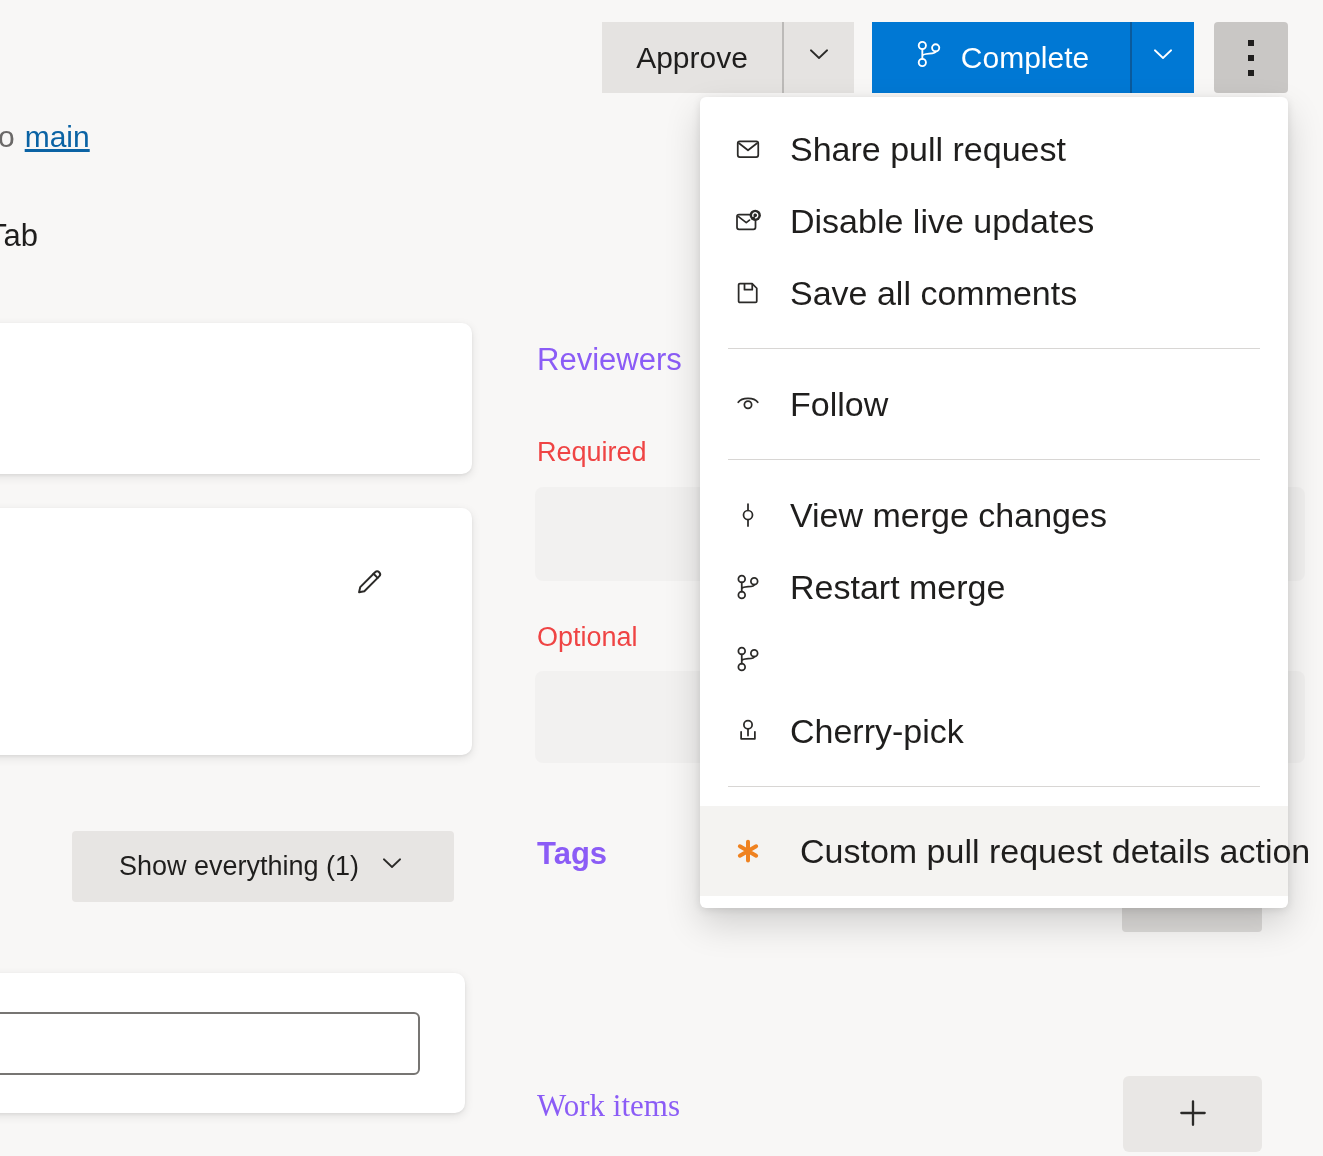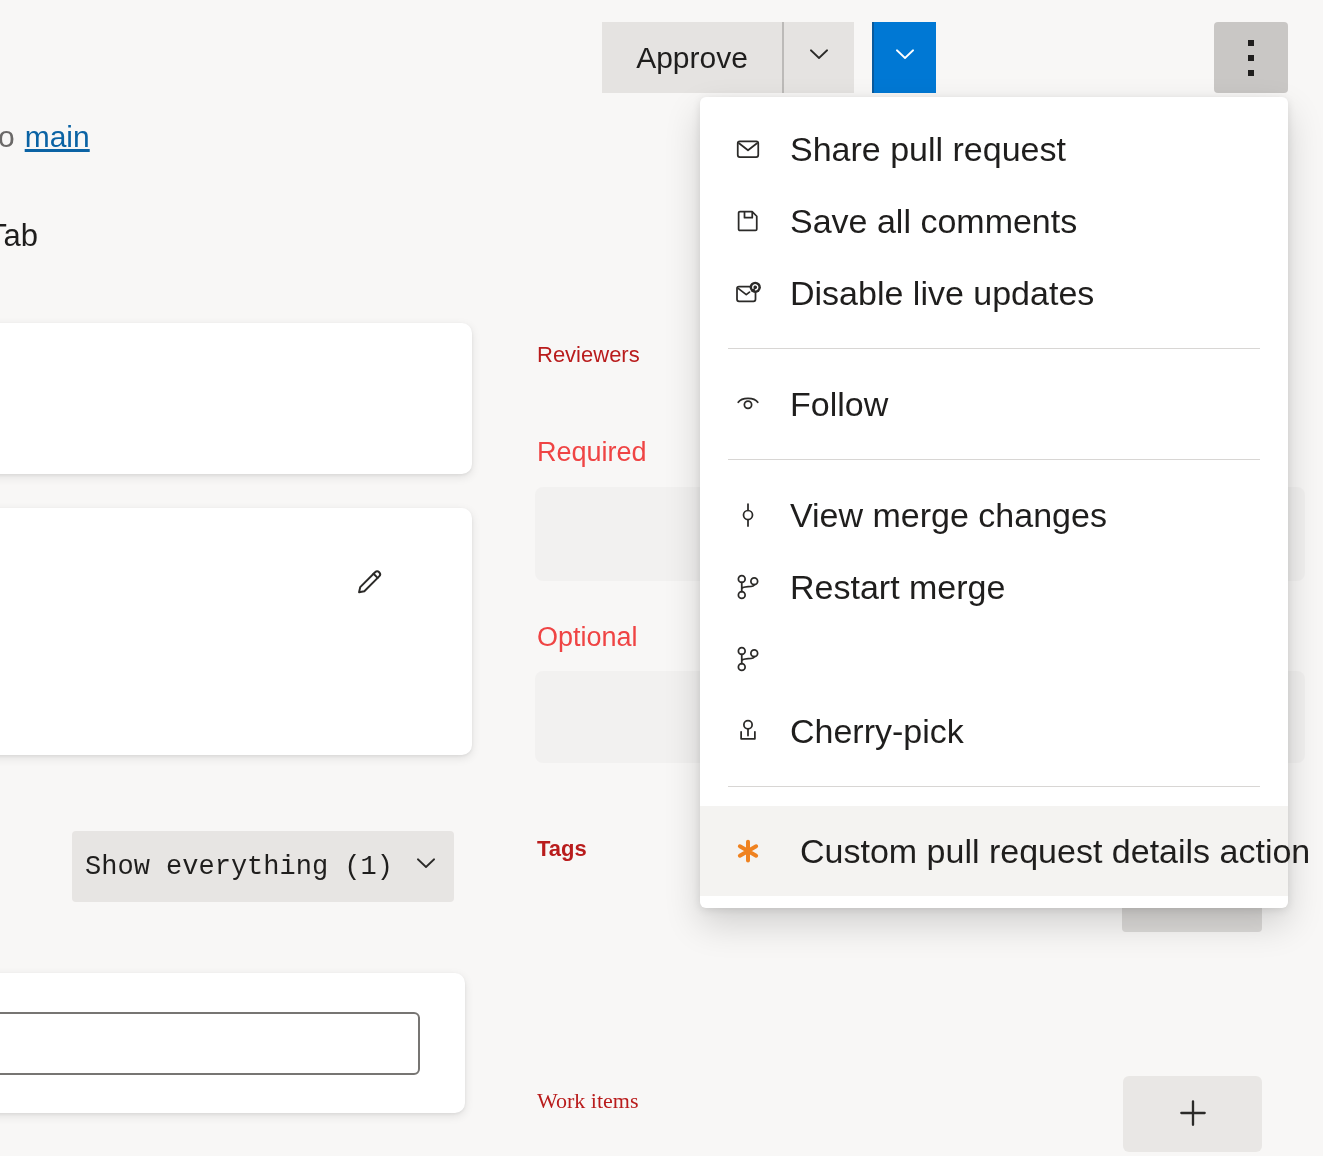--- a/index.html
+++ b/index.html
@@ -52,25 +52,25 @@
     font-family: "Liberation Sans", "DejaVu Sans", sans-serif;
   }
 
   
   .show-everything {
     position: absolute; left: 72px; top: 831px;
     width: 382px; height: 71px;
     background: #e7e5e3; border: none; border-radius: 4px;
     display: flex; align-items: center; justify-content: center; gap: 18px;
     font-size: 27px; color: #1f1e1d; cursor: pointer;
-    font-family: Liberation Mono, monospace;
-  }
-
-  
-  .section-title { position: absolute; font-size: 22px; color: #b91c1c; white-space: nowrap; }
+    font-family: Liberation Sans, sans-serif;
+  }
+
+  
+  .section-title { position: absolute; font-size: 31px; color: #8b5cf6; white-space: nowrap; }
   .reviewers-title { left: 537px; top: 342px; }
   .tags-title { left: 537px; top: 836px; font-weight: bold; }
   .work-items-title { left: 537px; top: 1088px; font-family: Liberation Serif, serif; }
 
   .field-label { position: absolute; font-size: 27px; color: #ef4444; }
   .required-label { left: 537px; top: 437px; }
   .optional-label { left: 537px; top: 622px; }
 
   .placeholder-box {
     position: absolute; left: 535px; width: 770px;
@@ -196,20 +196,31 @@
     <button class="seg drop">
       <span>
         <svg class="ic" width="30" height="30" viewBox="0 0 24 24">
             <path d="M5.5 9 L12 15.2 L18.5 9"></path>
           </svg>
       </span>
     </button>
   </div>
 
   <div class="split-btn complete-split">
+    <button class="seg main">
+      <span>
+        <svg class="ic white" width="32" height="32" viewBox="0 0 24 24">
+          <circle cx="7" cy="5.6" r="2.7"></circle>
+            <circle cx="7" cy="18.4" r="2.7"></circle>
+            <circle cx="17" cy="7.4" r="2.7"></circle>
+          <path d="M7 8.3 V15.7 M7 13.5 C7 10.8 17 12.6 17 10.1"></path>
+        </svg>
+      </span>
+      <span>Complete</span>
+    </button>
     <button class="seg drop">
       <span>
         <svg class="ic white" width="30" height="30" viewBox="0 0 24 24">
             <path d="M5.5 9 L12 15.2 L18.5 9"></path>
           </svg>
       </span>
     </button>
   </div>
 
   <button class="more-btn">
@@ -221,47 +232,47 @@
   <div class="context-menu">
 
     <div class="menu-item">
       <span class="mi-icon">
         <svg class="ic" width="30" height="30" viewBox="0 0 24 24">
           <rect x="3.8" y="5.8" width="16.4" height="12.6" rx="1.6"></rect>
           <path d="M4.8 7.4 L12 13 L19.2 7.4"></path>
         </svg>
       </span>
       <span class="mi-label">Share pull request</span>
-    </div>
-
-    <div class="menu-item">
-      <span class="mi-icon">
-        <svg class="ic" width="30" height="30" viewBox="0 0 24 24">
-          <path d="M5.5 4.5 h9.8 l3.7 3.7 v10.3 a1 1 0 0 1 -1 1 h-12.5 a1 1 0 0 1 -1 -1 v-13 a1 1 0 0 1 1 -1 Z"></path>
-          <path d="M9.2 4.7 v4.6 h6.2 v-4.4"></path>
-        </svg>
-      </span>
-      <span class="mi-label">Save all comments</span>
     </div>
 
     <div class="menu-item">
       <span class="mi-icon">
         <svg width="30" height="30" viewBox="0 0 24 24">
           <g fill="none" stroke="#2b2a28" stroke-width="1.4" stroke-linecap="round" stroke-linejoin="round">
             <rect x="3.2" y="6.8" width="14.8" height="11.8" rx="1.6"></rect>
             <path d="M4.4 8.5 L10.6 13.3 L13.2 11.3"></path>
           </g>
           <circle cx="17.8" cy="7.4" r="4.5" fill="#2b2a28"></circle>
           <path d="M16 8.3 a2 2 0 1 1 2.2 1.1" fill="none" stroke="#ffffff" stroke-width="1.1" stroke-linecap="round"></path>
           <path d="M17.6 9.9 l0.7 -0.6 -0.9 -0.3 Z" fill="#ffffff"></path>
         </svg>
       </span>
       <span class="mi-label">Disable live updates</span>
     </div>
 
+    <div class="menu-item">
+      <span class="mi-icon">
+        <svg class="ic" width="30" height="30" viewBox="0 0 24 24">
+          <path d="M5.5 4.5 h9.8 l3.7 3.7 v10.3 a1 1 0 0 1 -1 1 h-12.5 a1 1 0 0 1 -1 -1 v-13 a1 1 0 0 1 1 -1 Z"></path>
+          <path d="M9.2 4.7 v4.6 h6.2 v-4.4"></path>
+        </svg>
+      </span>
+      <span class="mi-label">Save all comments</span>
+    </div>
+
     <div class="menu-divider"></div>
 
     <div class="menu-item">
       <span class="mi-icon">
         <svg class="ic" width="30" height="30" viewBox="0 0 24 24">
           <path d="M4.2 10.6 C 7 6.4, 17 6.4, 19.8 10.6"></path>
           <circle cx="12" cy="12.6" r="2.9"></circle>
         </svg>
       </span>
       <span class="mi-label">Follow</span>

